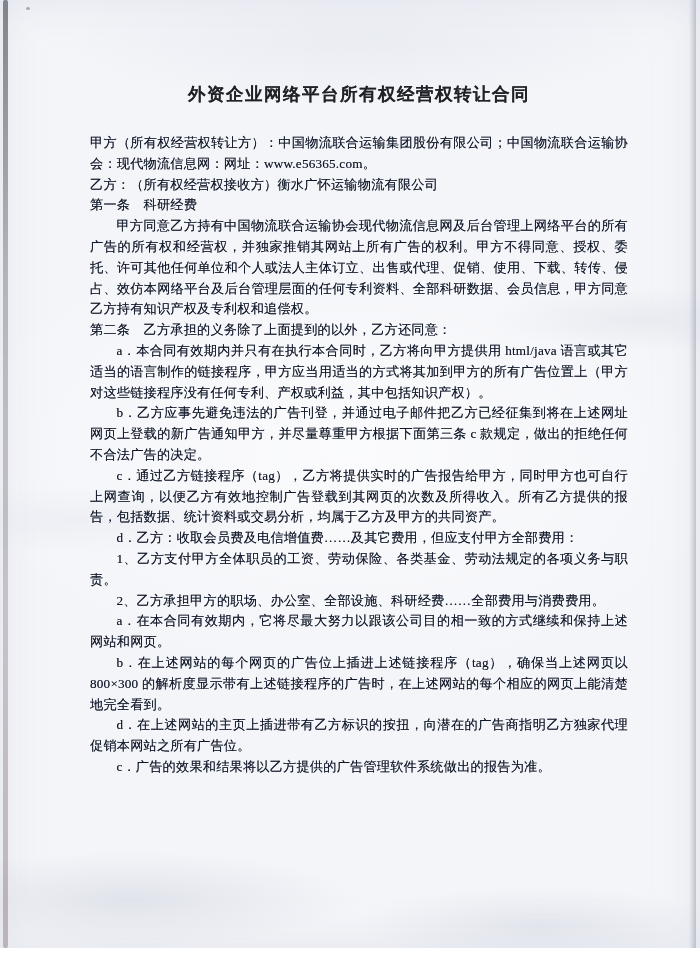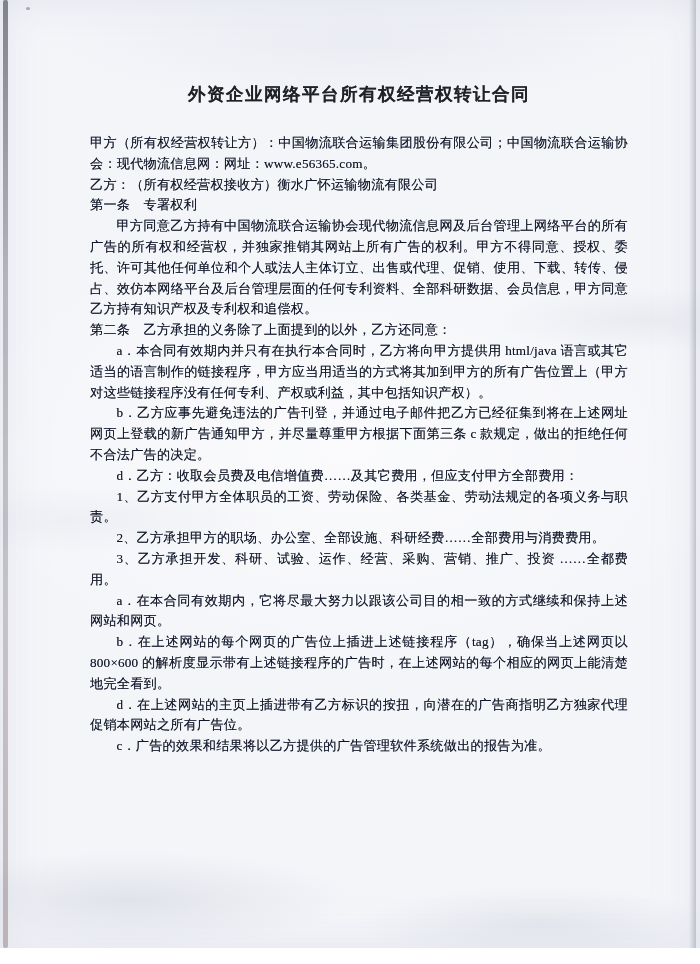--- a/index.html
+++ b/index.html
@@ -100,30 +100,30 @@
   <div class="edge-left"></div>
   <div class="edge-right"></div>
   <div class="speck"></div>
 
   <div class="content">
     <div class="doc-title">外资企业网络平台所有权经营权转让合同</div>
 
     <div class="body-text">
       <p class="p-flush">甲方（所有权经营权转让方）：中国物流联合运输集团股份有限公司；中国物流联合运输协会：现代物流信息网：网址：www.e56365.com。</p>
       <p class="p-flush">乙方：（所有权经营权接收方）衡水广怀运输物流有限公司</p>
-      <p class="p-flush">第一条　专署权利</p>
+      <p class="p-flush">第一条　科研经费</p>
       <p class="p-indent">甲方同意乙方持有中国物流联合运输协会现代物流信息网及后台管理上网络平台的所有广告的所有权和经营权，并独家推销其网站上所有广告的权利。甲方不得同意、授权、委托、许可其他任何单位和个人或法人主体订立、出售或代理、促销、使用、下载、转传、侵占、效仿本网络平台及后台管理层面的任何专利资料、全部科研数据、会员信息，甲方同意乙方持有知识产权及专利权和追偿权。</p>
       <p class="p-flush">第二条　乙方承担的义务除了上面提到的以外，乙方还同意：</p>
       <p class="p-indent">a．本合同有效期内并只有在执行本合同时，乙方将向甲方提供用 html/java 语言或其它适当的语言制作的链接程序，甲方应当用适当的方式将其加到甲方的所有广告位置上（甲方对这些链接程序没有任何专利、产权或利益，其中包括知识产权）。</p>
       <p class="p-indent">b．乙方应事先避免违法的广告刊登，并通过电子邮件把乙方已经征集到将在上述网址网页上登载的新广告通知甲方，并尽量尊重甲方根据下面第三条 c 款规定，做出的拒绝任何不合法广告的决定。</p>
+      <p class="p-indent">c．通过乙方链接程序（tag），乙方将提供实时的广告报告给甲方，同时甲方也可自行上网查询，以便乙方有效地控制广告登载到其网页的次数及所得收入。所有乙方提供的报告，包括数据、统计资料或交易分析，均属于乙方及甲方的共同资产。</p>
       <p class="p-indent">d．乙方：收取会员费及电信增值费……及其它费用，但应支付甲方全部费用：</p>
       <p class="p-indent">1、乙方支付甲方全体职员的工资、劳动保险、各类基金、劳动法规定的各项义务与职责。</p>
       <p class="p-indent">2、乙方承担甲方的职场、办公室、全部设施、科研经费……全部费用与消费费用。</p>
-      <p class="p-indent">3、乙方承担开发、科研、试验、运作、经营、采购、营销、推广、投资 ……全都费用。</p>
       <p class="p-indent">a．在本合同有效期内，它将尽最大努力以跟该公司目的相一致的方式继续和保持上述网站和网页。</p>
-      <p class="p-indent">b．在上述网站的每个网页的广告位上插进上述链接程序（tag），确保当上述网页以800×600 的解析度显示带有上述链接程序的广告时，在上述网站的每个相应的网页上能清楚地完全看到。</p>
+      <p class="p-indent">b．在上述网站的每个网页的广告位上插进上述链接程序（tag），确保当上述网页以800×300 的解析度显示带有上述链接程序的广告时，在上述网站的每个相应的网页上能清楚地完全看到。</p>
       <p class="p-indent">d．在上述网站的主页上插进带有乙方标识的按扭，向潜在的广告商指明乙方独家代理促销本网站之所有广告位。</p>
       <p class="p-indent">c．广告的效果和结果将以乙方提供的广告管理软件系统做出的报告为准。</p>
 
     </div>
 
   </div>
 </div>
 
 </body></html>

